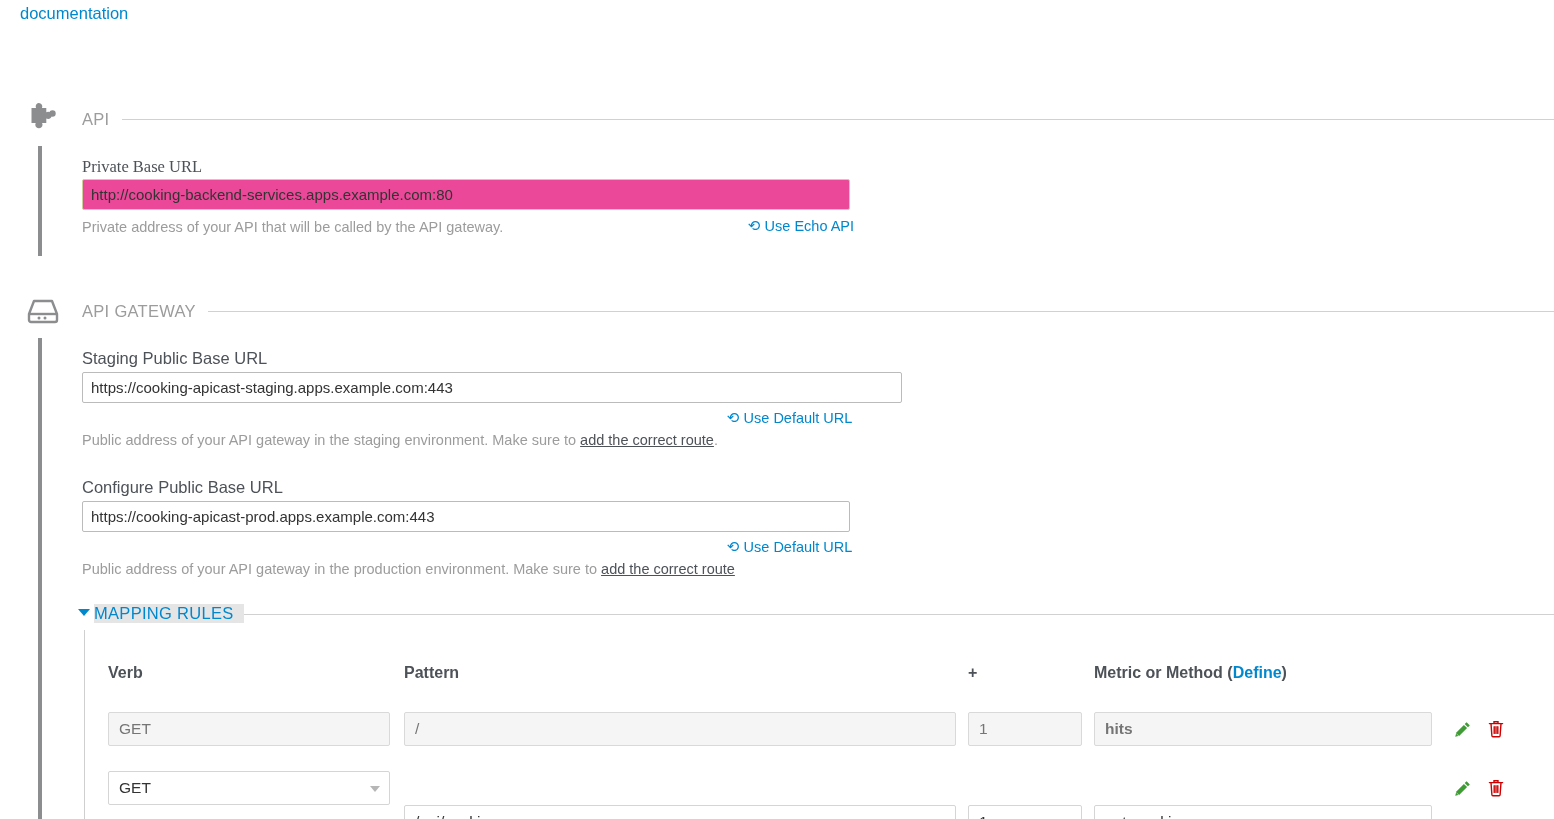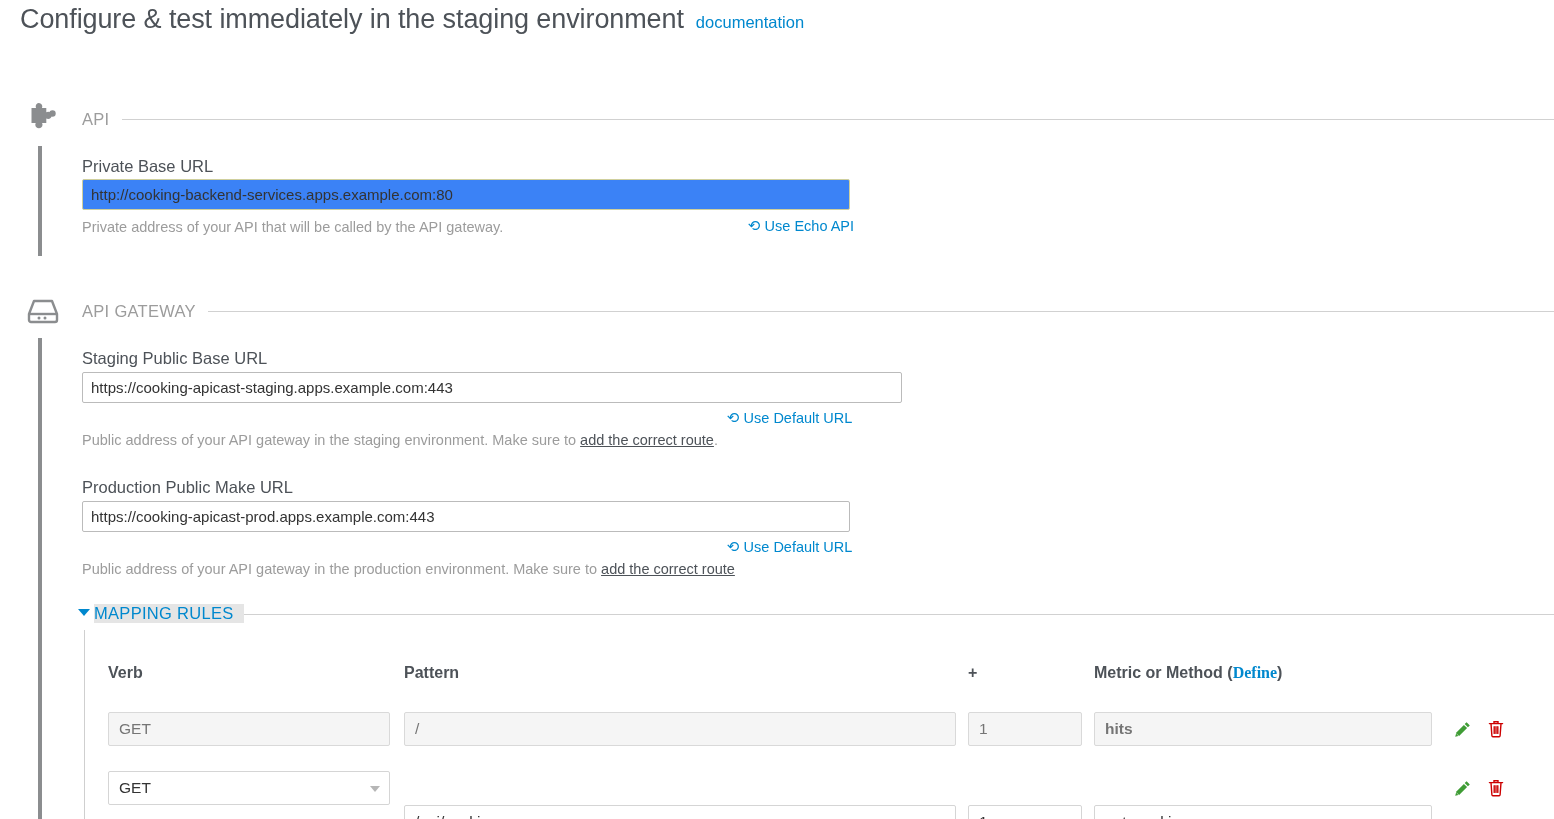--- a/index.html
+++ b/index.html
@@ -111,21 +111,21 @@
     border-radius: 2px;
     background: #ffffff;
     font-family: "Liberation Sans", sans-serif;
     font-size: 15px;
     color: #333333;
     padding: 0 8px;
     line-height: 29px;
     outline: none;
   }
   .text-input.highlight {
-    background: #3b82f6;
+    background: #ec4899;
     border-color: #cfcf9d;
   }
   .help-text {
     position: absolute;
     font-size: 14.5px;
     color: #9c9c9c;
     white-space: nowrap;
   }
   .inline-link {
     color: #4d5258;
@@ -200,21 +200,20 @@
     position: absolute;
     font-size: 16px;
     font-weight: bold;
     color: #4d5258;
     white-space: nowrap;
   }
   .th .define {
     color: #0088ce;
     text-decoration: none;
     cursor: pointer;
-    font-family: Liberation Serif, serif;
   }
 
   .row {
     position: absolute;
     left: 0;
     right: 0;
     height: 34px;
   }
   .cell {
     position: absolute;
@@ -259,40 +258,39 @@
     cursor: pointer;
     display: flex;
     align-items: center;
     justify-content: center;
   }
 </style>
 </head>
 <body>
 
 <div class="page-head">
-  <span class="page-title">Configure &amp; test immediately in the staging environment</span>
   <a class="doc-link" href="#">documentation</a>
 </div>
 
 <div class="section" style="top:98px;">
   <div class="section-head">
     <span class="sec-icon">
       <svg width="40" height="40" viewBox="0 0 40 40" fill="#8b8d8f">
         <path d="M15.5 4c2.1 0 3.8 1.5 3.8 3.4 0 .6-.2 1.1-.4 1.6h4.4v4.3c.5-.3 1.1-.5 1.8-.5 2 0 3.6 1.6 3.6 3.6s-1.6 3.6-3.6 3.6c-.7 0-1.3-.2-1.8-.5v4.4h-4.3c.3.5.5 1.1.5 1.8 0 2-1.6 3.6-3.6 3.6s-3.6-1.6-3.6-3.6c0-.7.2-1.3.5-1.8H8.5V9h4.6c-.2-.5-.4-1-.4-1.6C12.7 5.5 14.4 4 15.5 4z"></path>
         <circle cx="29.5" cy="14.5" r="3.2"></circle>
       </svg>
     </span>
     <span class="sec-label">API</span>
     <span class="sec-rule"></span>
   </div>
 </div>
 
 <div class="gutter" style="top:146px; height:110px;"></div>
 
-<div class="field-label" style="left:82px; top:157px;">Private Base URL</div>
+<div class="field-label" style="left:82px; top:157px;font-family:Liberation Serif, serif;">Private Base URL</div>
 <input class="text-input highlight" style="left: 82px; top: 179px; width: 768px;" value="http://cooking-backend-services.apps.example.com:80">
 <div class="help-text" style="left:82px; top:219px;">Private address of your API that will be called by the API gateway.</div>
 <a class="reset-link" href="#" style="left:748px; top:217px;">
   <span class="reset-glyph">⟳</span>
   <span>Use Echo API</span>
 </a>
 
 <div class="section" style="top:290px;">
   <div class="section-head">
     <span class="sec-icon">
@@ -313,21 +311,21 @@
 <div class="field-label" style="left:82px; top:349px;">Staging Public Base URL</div>
 <input class="text-input" style="left: 82px; top: 372px; width: 820px;" value="https://cooking-apicast-staging.apps.example.com:443">
 <a class="reset-link" href="#" style="left:727px; top:409px;">
   <span class="reset-glyph">⟳</span>
   <span>Use Default URL</span>
 </a>
 <div class="help-text" style="left:82px; top:432px;">
   <span>Public address of your API gateway in the staging environment. Make sure to </span><a class="inline-link" href="#">add the correct route</a><span>.</span>
 </div>
 
-<div class="field-label" style="left:82px; top:478px;">Production Public Make URL</div>
+<div class="field-label" style="left:82px; top:478px;">Configure Public Base URL</div>
 <input class="text-input" style="left: 82px; top: 501px; width: 768px;" value="https://cooking-apicast-prod.apps.example.com:443">
 <a class="reset-link" href="#" style="left:727px; top:538px;">
   <span class="reset-glyph">⟳</span>
   <span>Use Default URL</span>
 </a>
 <div class="help-text" style="left:82px; top:561px;">
   <span>Public address of your API gateway in the production environment. Make sure to </span><a class="inline-link" href="#">add the correct route</a><span></span>
 </div>
 
 <div class="mr-head">

